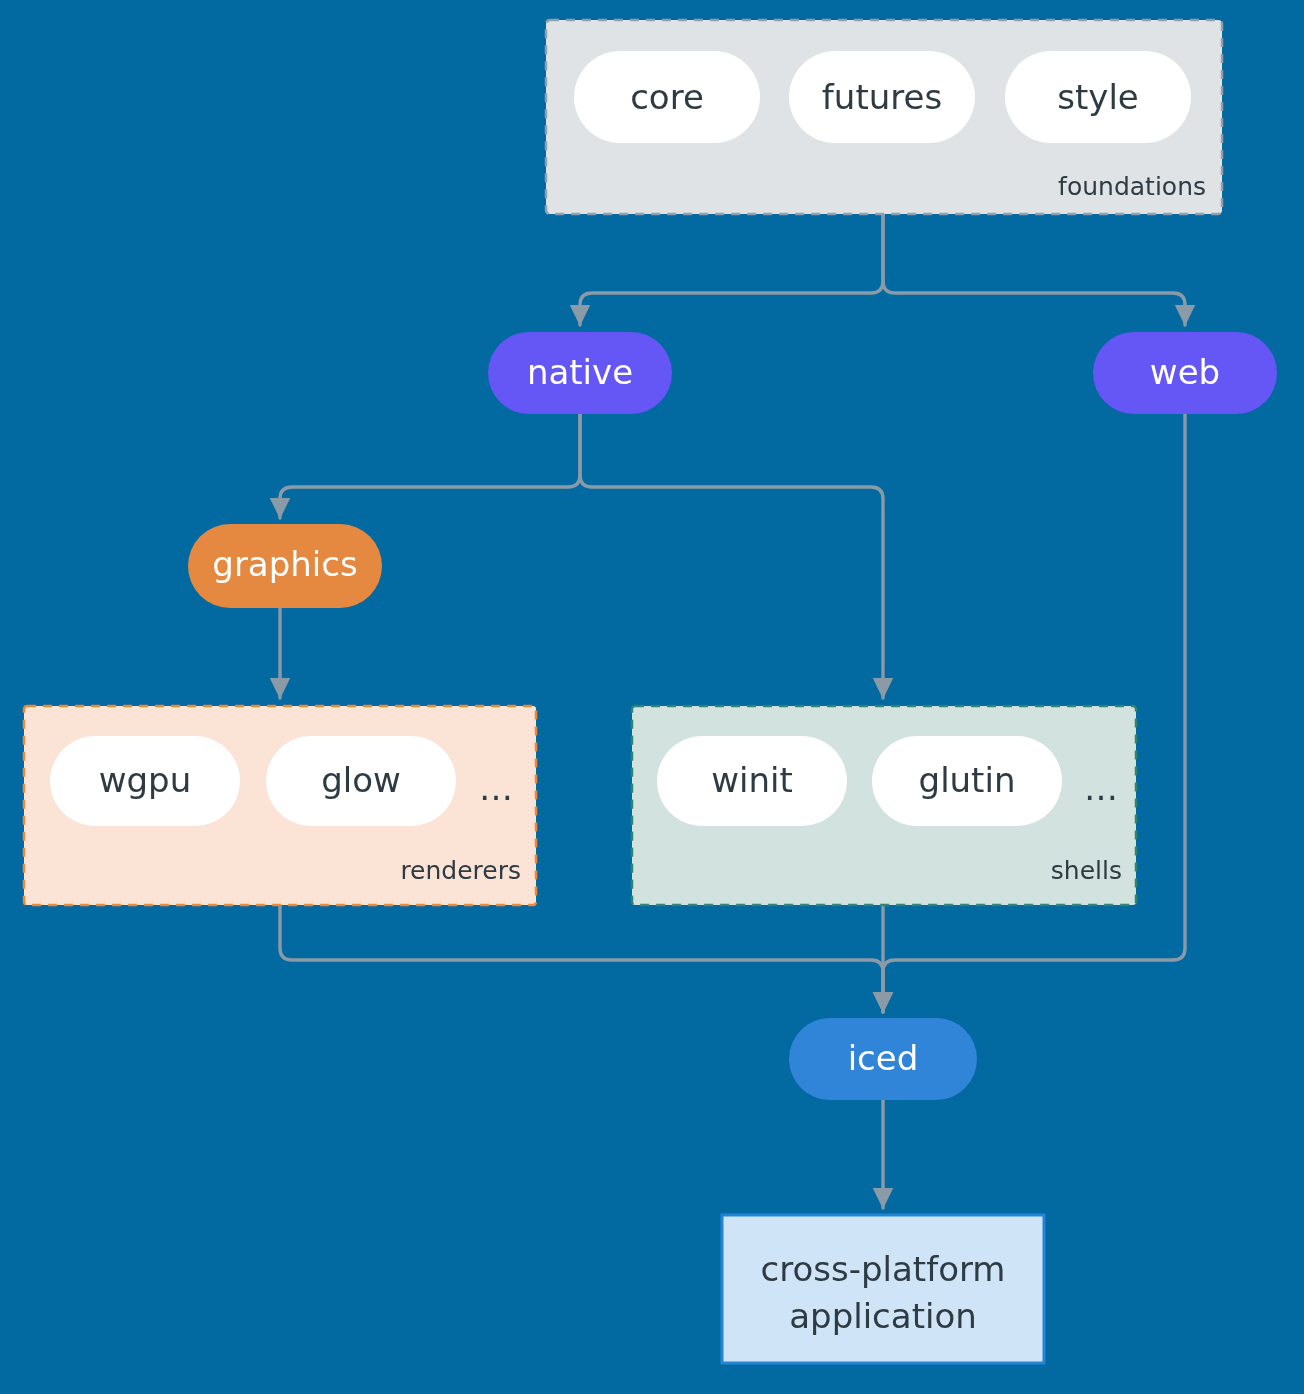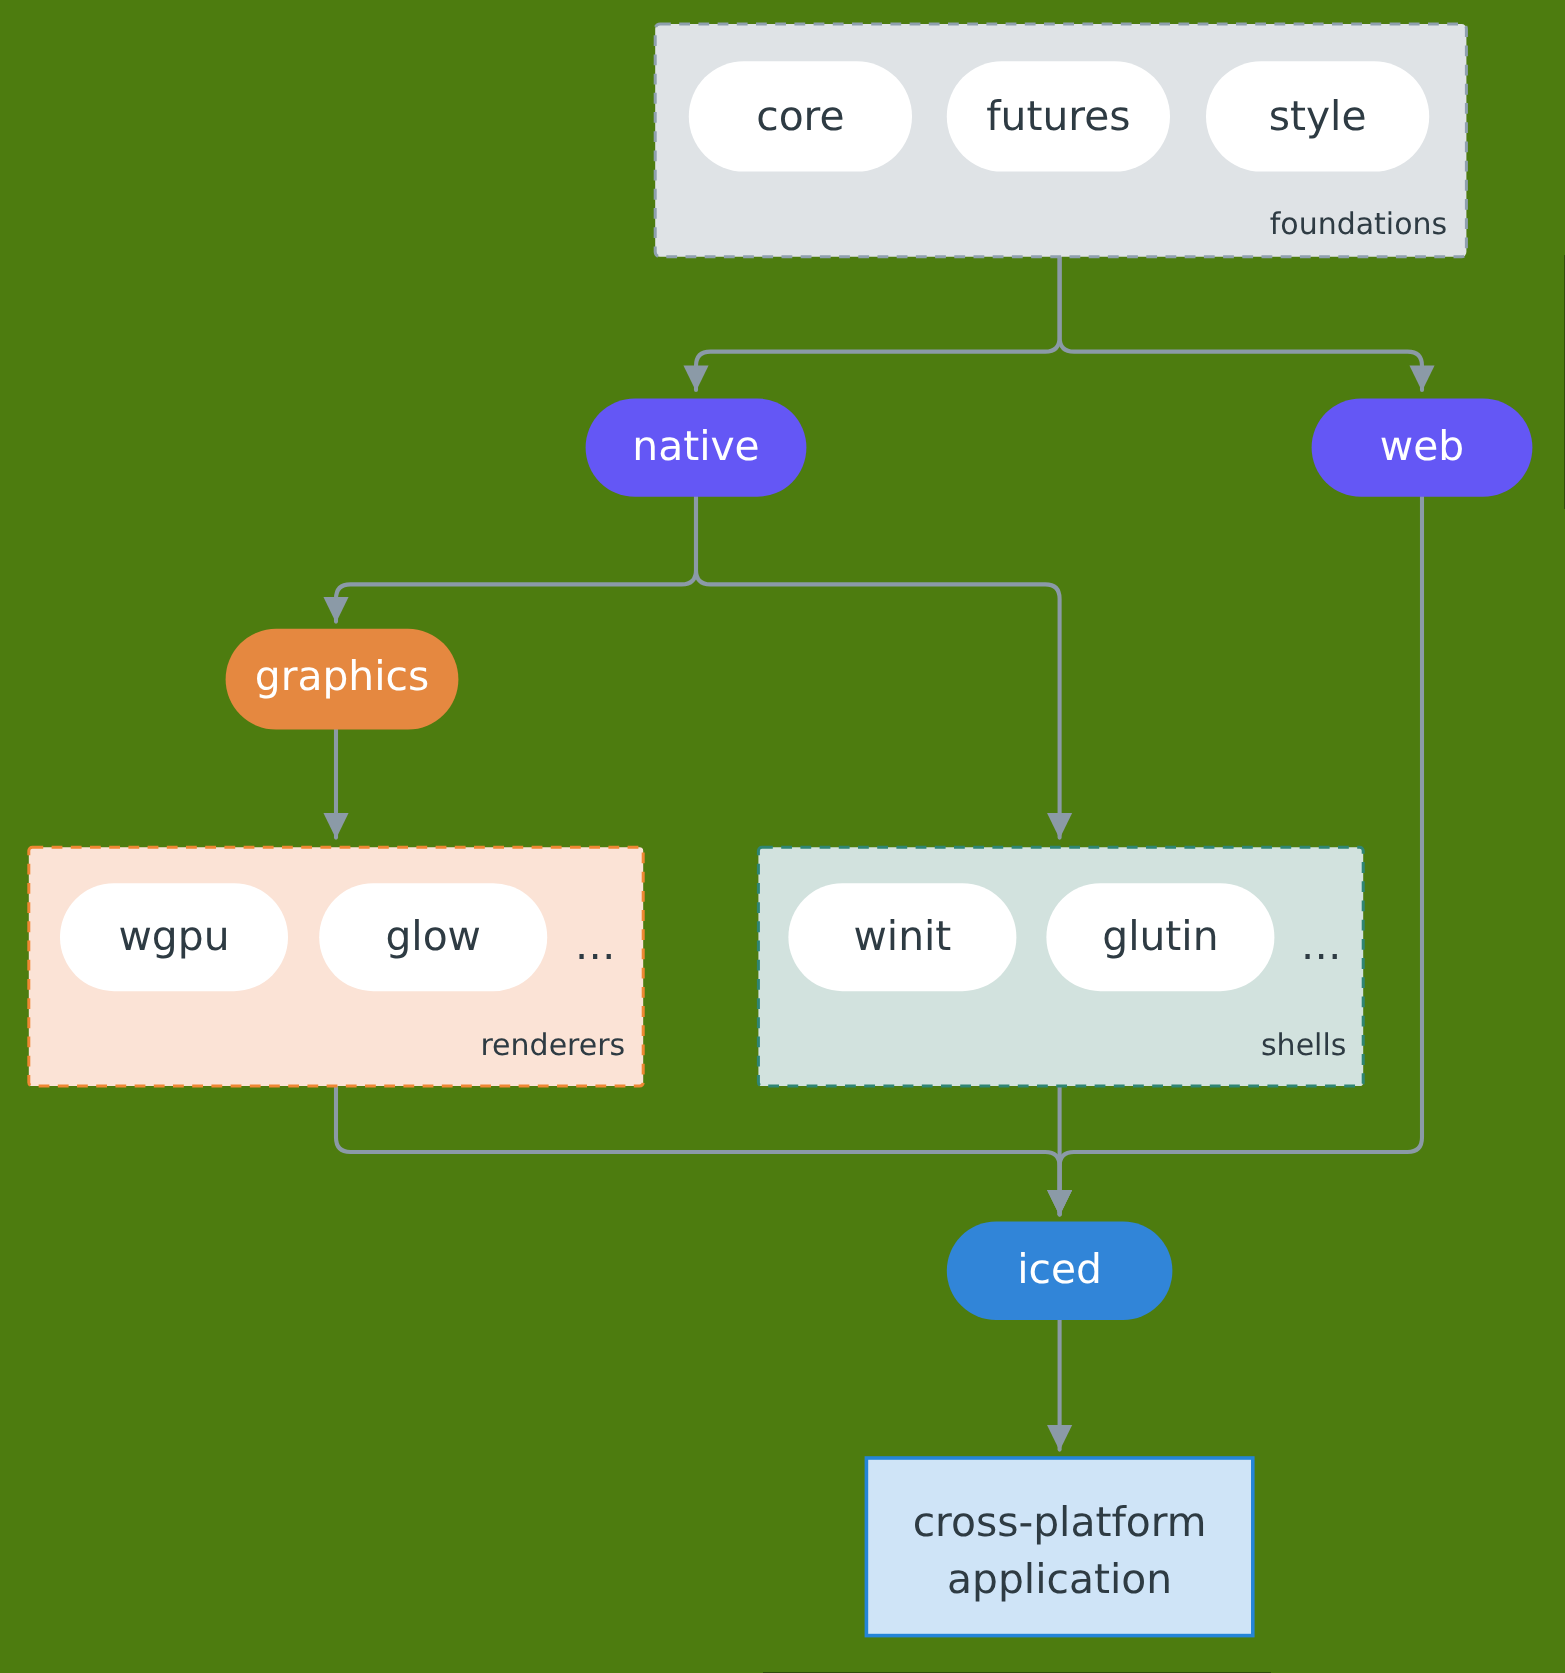--- a/index.html
+++ b/index.html
@@ -5,21 +5,21 @@
 <style>
   html, body {
     margin: 0;
     padding: 0;
     background: #000000;
   }
   #diagram-root {
     position: relative;
     width: 1304px;
     height: 1394px;
-    background: #4d7c0f;
+    background: #0369a1;
     font-family: "DejaVu Sans", "Liberation Sans", sans-serif;
     overflow: hidden;
   }
   svg.canvas {
     position: absolute;
     top: 0;
     left: 0;
     width: 1304px;
     height: 1394px;
     display: block;

